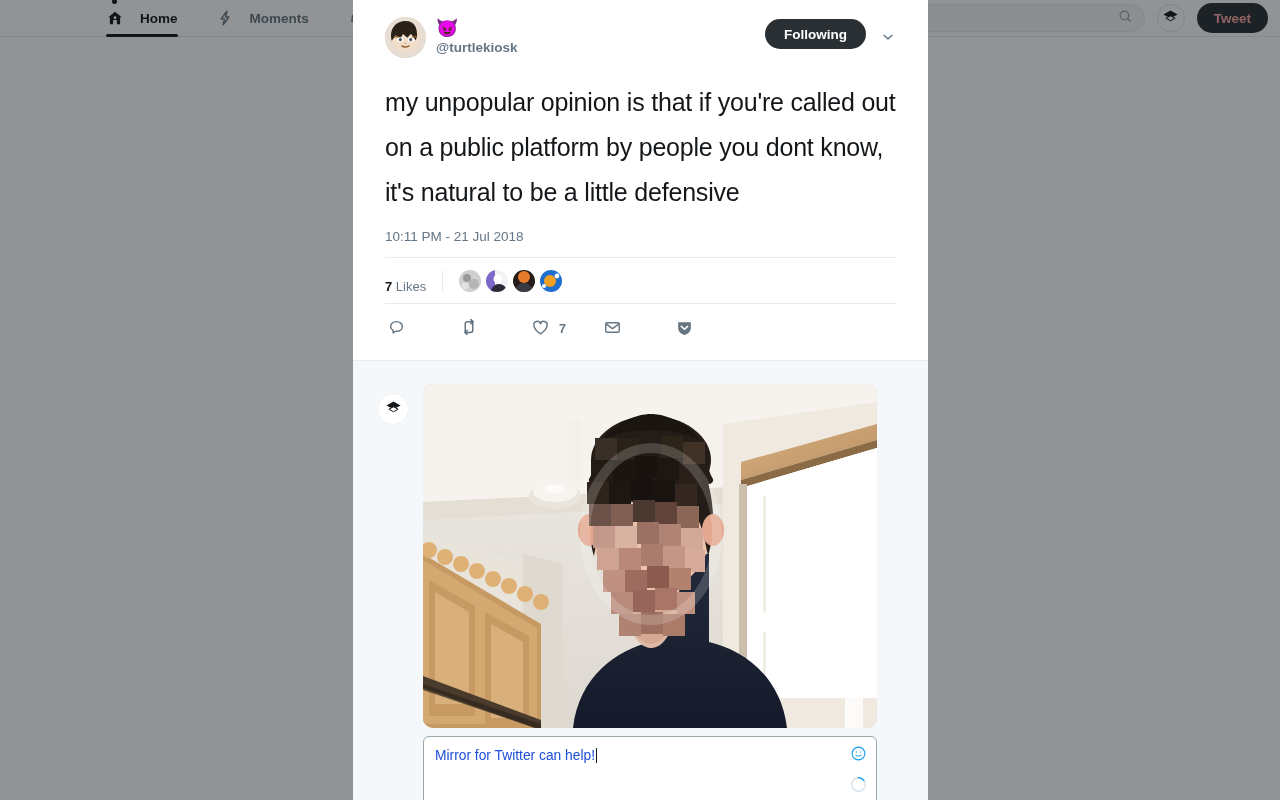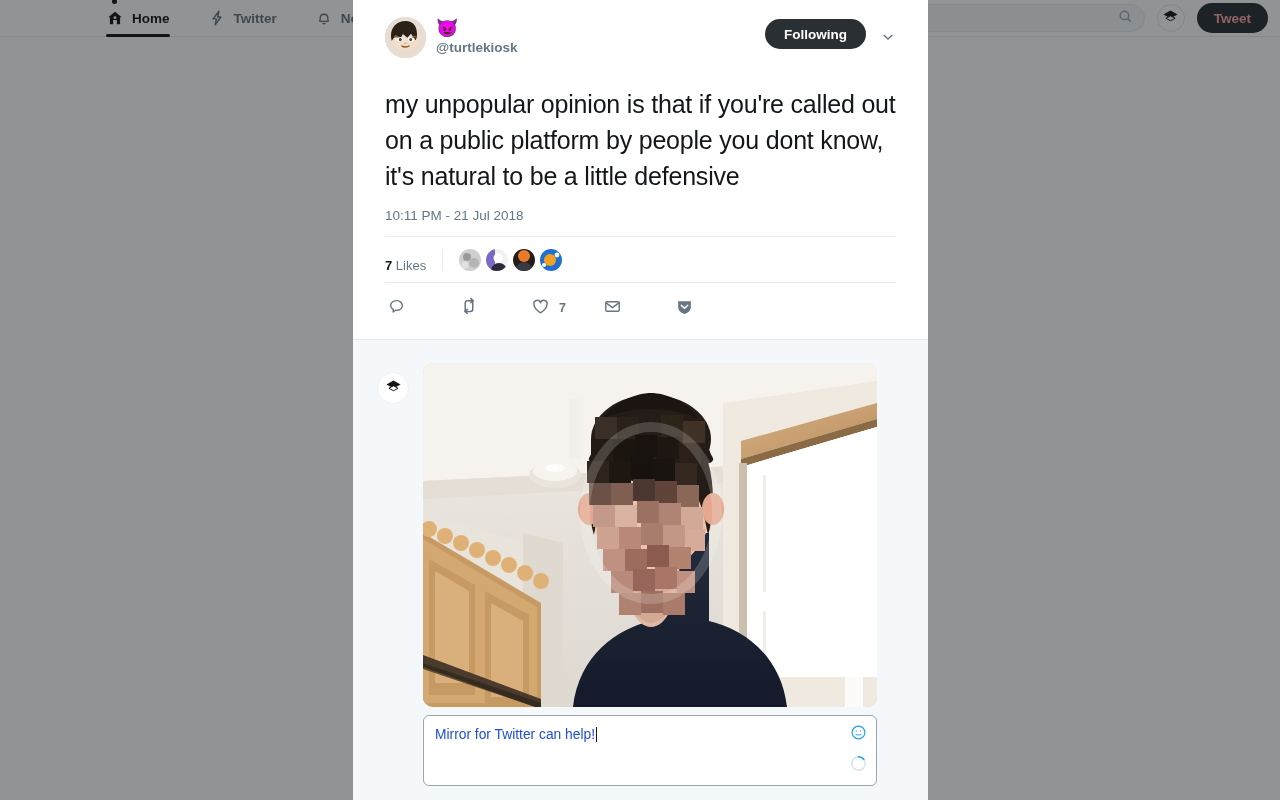--- a/index.html
+++ b/index.html
@@ -15,21 +15,21 @@
 
   
   .navbar {
     position: absolute; top:0; left:0; width:1280px; height:37px;
     background:#ffffff;
     display:flex; align-items:center;
     border-bottom:1px solid #e6ecf0;
   }
   .nav-left { display:flex; align-items:center; margin-left:106px; height:37px; }
   .nav-item {
-    display:flex; align-items:center; gap:8px;
+    display:flex; align-items:center; gap:16px;
     height:37px; padding:0 14px 0 0; margin-right:24px;
     font-size:13.5px; font-weight:bold; color:#66757f;
     position:relative; cursor:pointer;
   }
   .nav-item.active { color:#14171a; }
   .nav-item.active::after {
     content:""; position:absolute; left:0; right:14px; bottom:0;
     height:3px; background:#14171a; border-radius:2px;
   }
   .nav-ico { width:18px; height:18px; display:inline-block; position:relative; }
@@ -88,22 +88,22 @@
   .handle { font-size:13.5px; color:#657786; margin-top:2px; font-weight:bold; }
   .head-actions { margin-left:auto; display:flex; align-items:flex-end; gap:14px; padding-top:2px; }
   .following-btn {
     height:30px; padding:0 19px; border-radius:16px; background:#292f33;
     color:#fff; border:none; font-size:13.5px; font-weight:bold; cursor:pointer;
     font-family:"Liberation Sans", sans-serif;
   }
   .chev { cursor:pointer; }
 
   .tweet-text {
-    font-size:25px; line-height:36px; color:#14171a;
-    margin-top:28px; letter-spacing:-0.2px;
+    font-size:25px; line-height:45px; color:#14171a;
+    margin-top:22px; letter-spacing:-0.2px;
   }
   .tweet-time { font-size:13.5px; color:#657786; margin-top:14px; }
 
   .likes-row {
     display:flex; align-items:center; gap:0;
     margin-top:13px; padding:9px 0 9px 0;
     border-top:1px solid #e6ecf0; border-bottom:1px solid #e6ecf0;
   }
   .likes-count { font-size:13px; color:#657786; padding-right:16px;margin-top:12px; }
   .likes-count b { color:#14171a; font-weight:bold; }
@@ -180,21 +180,21 @@
         </span>
         <span>Home</span>
       </div>
 
       <div class="nav-item">
         <span class="nav-ico">
           <svg width="18" height="18" viewBox="0 0 24 24" fill="none" stroke="#66757f" stroke-width="1.9" stroke-linejoin="round">
             <path d="M14.5 3 6.8 13.2h4.4L9.6 21l7.6-10.3h-4.3L14.5 3z"></path>
           </svg>
         </span>
-        <span>Twitter</span>
+        <span>Moments</span>
       </div>
 
       <div class="nav-item">
         <span class="nav-ico">
           <svg width="18" height="18" viewBox="0 0 24 24" fill="none" stroke="#66757f" stroke-width="1.8" stroke-linejoin="round">
             <path d="M6.4 16.4c0-1 .5-1.4.5-3.6 0-3.2 1.7-5.8 5.1-5.8s5.1 2.6 5.1 5.8c0 2.2.5 2.6.5 3.6H6.4z"></path>
             <path d="M10.4 18.6a1.7 1.7 0 0 0 3.2 0"></path>
           </svg>
         </span>
         <span>Notifi</span>

